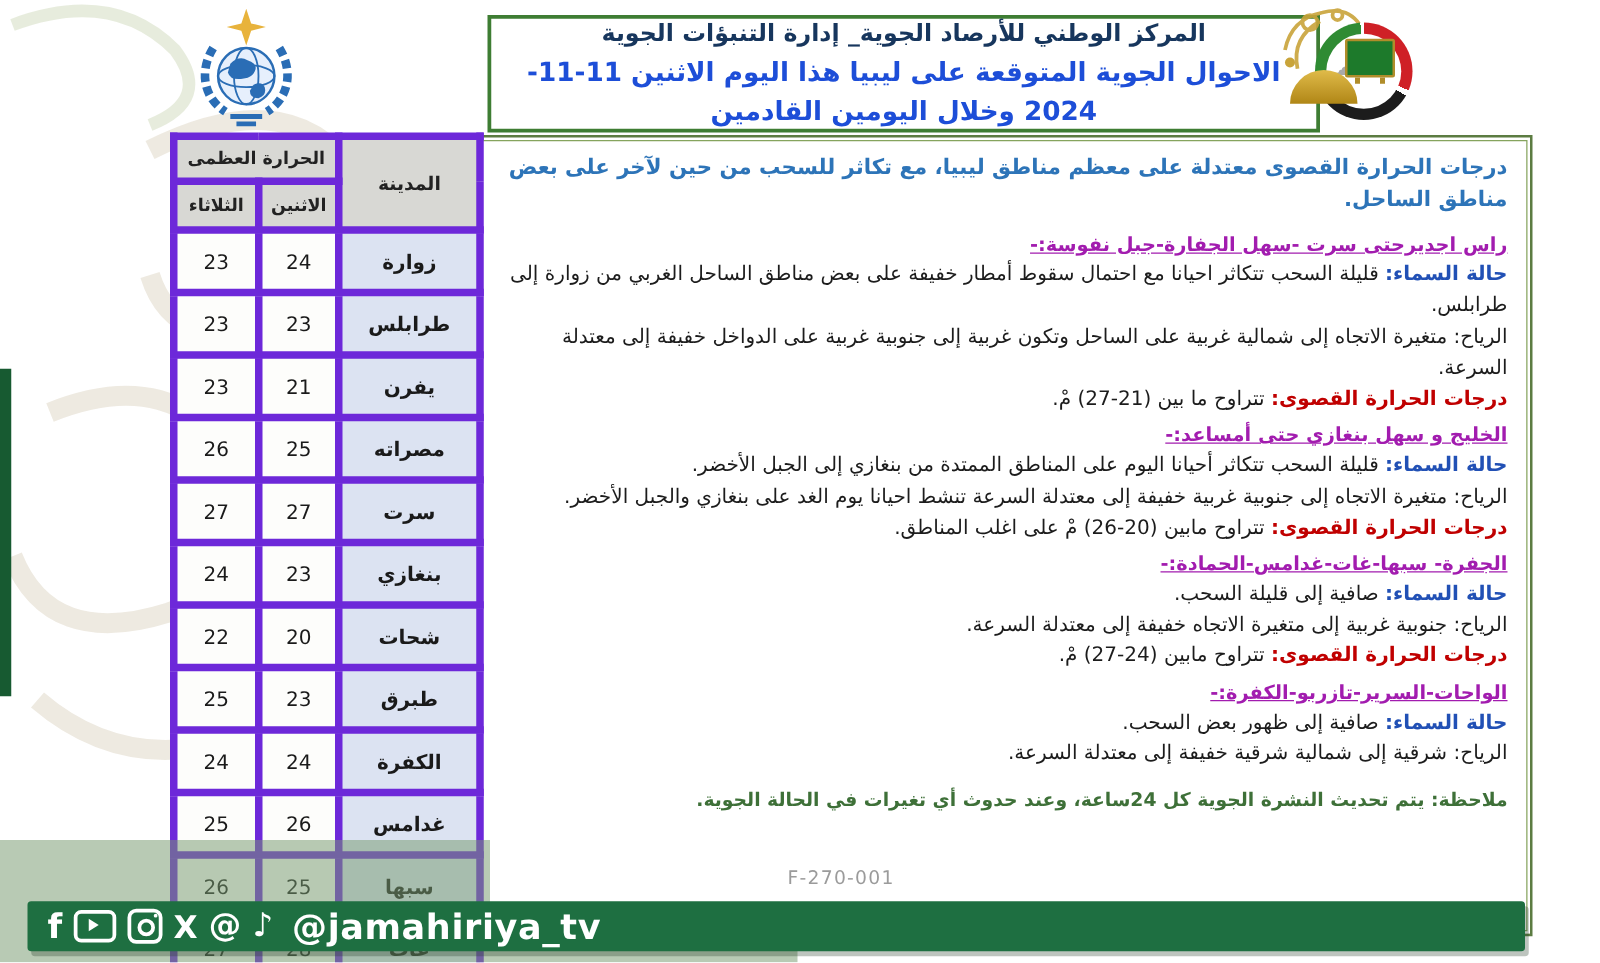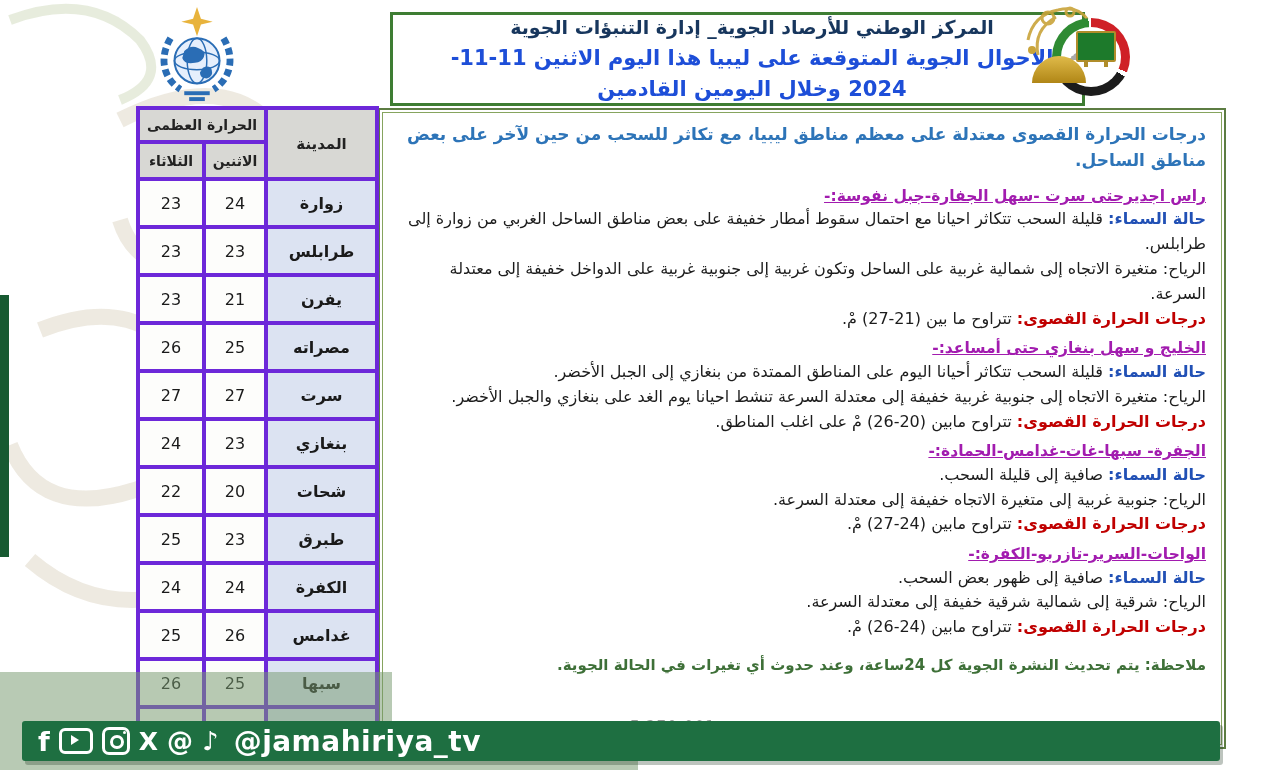--- a/index.html
+++ b/index.html
@@ -12,21 +12,21 @@
   
   .left-bar{position:absolute; left:0; top:295px; width:9px; height:262px; background:#175a31; z-index:3;}
 
   
   .sage-a{position:absolute; left:0; top:672px; width:392px; height:98px; background:rgba(118,153,112,0.52); z-index:5;}
   .sage-b{position:absolute; left:392px; top:748px; width:246px; height:22px; background:rgba(118,153,112,0.52); z-index:5;}
 
   
   .header-box{position:absolute; left:390px; top:12px; width:660px; height:88px; border:3px solid #3e7d33;
     background:#fff; display:flex; flex-direction:column; justify-content:center; align-items:center;
-    direction:rtl; text-align:center; z-index:2;padding-left:29px;}
+    direction:rtl; text-align:center; z-index:2;}
   .header-box .l1{color:#17365d; font-weight:bold; font-size:19px; line-height:1.6;}
   .header-box .l2{color:#1d4ed8; font-weight:bold; font-size:21px; line-height:1.5;}
 
   
   .wmo{position:absolute; left:148px; top:6px; width:98px; height:96px; z-index:4;}
 
   
   .chan{position:absolute; left:1018px; top:0px; width:150px; height:108px; z-index:4;}
   .ring{position:absolute; left:34px; top:18px; width:78px; height:78px; border-radius:50%;
     background:conic-gradient(#cf2026 0 113deg, #fff 113deg 120deg, #1c1c1c 120deg 237deg, #fff 237deg 244deg, #2f8b33 244deg 356deg, #fff 356deg 360deg);}
@@ -34,21 +34,21 @@
   .tv{position:absolute; left:24px; top:13px; width:36px; height:27px; background:#1d7a2b; border:2px solid #b08d2a; border-radius:2px;}
   .tv-foot1,.tv-foot2{position:absolute; bottom:-7px; width:4px; height:5px; background:#b08d2a;}
   .tv-foot1{left:6px;} .tv-foot2{right:6px;}
   .cloud-glyph{position:absolute; left:6px; top:14px; font-size:20px; color:#a9a9a9;}
   .dome{position:absolute; left:14px; top:56px; width:54px; height:27px; border-radius:54px 54px 0 0;
     background:linear-gradient(180deg,#e0bb4a,#b08616);}
   .gold-orn{position:absolute; left:0; top:0;}
 
   
   .temp-table{position:absolute; left:136px; top:106px; z-index:2; border-collapse:collapse; direction:rtl;}
-  .temp-table td{border:4px solid #6d28d9; text-align:center; vertical-align:middle; padding:0;}
+  .temp-table td{border:6px solid #6d28d9; text-align:center; vertical-align:middle; padding:0;}
   .temp-table .city-h{width:107px; background:#d8d8d4; font-weight:bold; font-size:15px; color:#222;}
   .temp-table .temp-h{background:#d8d8d4; font-weight:bold; font-size:14px; color:#222; height:30px;}
   .temp-table .day-h{background:#d8d8d4; font-weight:bold; font-size:14px; color:#222; height:33px;margin-top:9px;}
   .temp-table .day-mon{width:58px;} .temp-table .day-tue{width:62px;}
   .temp-table .city{background:#dce3f2; font-weight:bold; font-size:16px; color:#1a1a1a; height:44px;}
   .temp-table .num{background:#fdfdfb; font-size:16px; color:#1a1a1a;}
 
   
   .main-box{position:absolute; left:378px; top:108px; width:848px; height:641px; background:#fff;
     border:2px solid #5c7c42; box-shadow:inset 0 0 0 2px #ffffff, inset 0 0 0 3px #86a45e;
@@ -232,21 +232,20 @@
       <div class="sec-heading">الجفرة- سبها-غات-غدامس-الحمادة:-</div>
       <div class="sec-line"><span class="lbl-sky">حالة السماء:</span> <span>صافية إلى قليلة السحب.</span></div>
       <div class="sec-line"><span class="lbl-wind">الرياح:</span> <span>جنوبية غربية إلى متغيرة الاتجاه خفيفة إلى معتدلة السرعة.</span></div>
       <div class="sec-line"><span class="lbl-temp">درجات الحرارة القصوى:</span> <span>تتراوح مابين (24-27) مْ.</span></div>
     </div>
 
     <div>
       <div class="sec-heading">الواحات-السرير-تازربو-الكفرة:-</div>
       <div class="sec-line"><span class="lbl-sky">حالة السماء:</span> <span>صافية إلى ظهور بعض السحب.</span></div>
       <div class="sec-line"><span class="lbl-wind">الرياح:</span> <span>شرقية إلى شمالية شرقية خفيفة إلى معتدلة السرعة.</span></div>
-      <div class="sec-line"><span class="lbl-temp">درجات الحرارة القصوى:</span> <span>تتراوح مابين (24-26) مْ.</span></div>
     </div>
 
     <div class="note">ملاحظة: يتم تحديث النشرة الجوية كل 24ساعة، وعند حدوث أي تغيرات في الحالة الجوية.</div>
 
     <div class="form-code-row">
       <span class="form-code">F-270-001</span>
     </div>
   </div>
 
   <div class="sage-a"></div>

